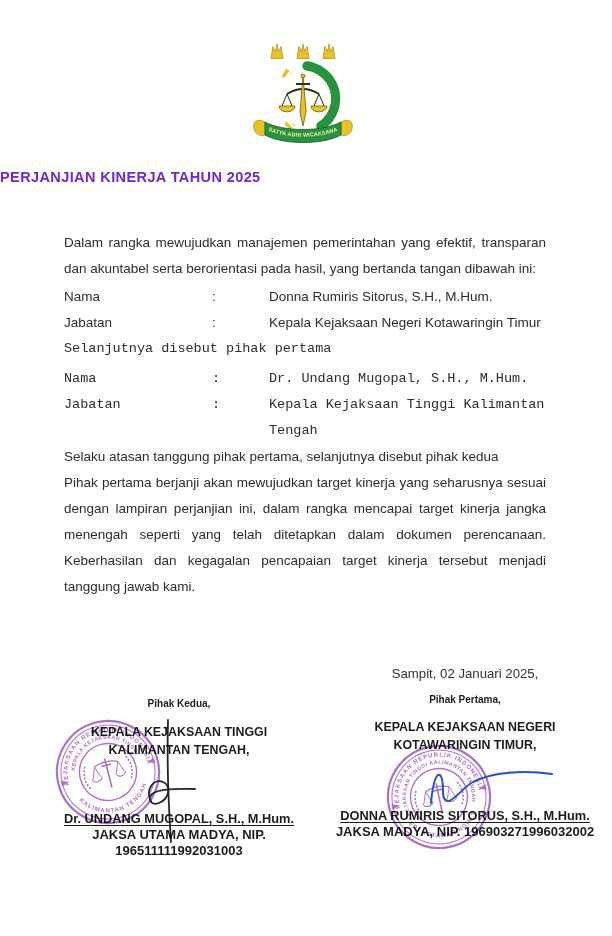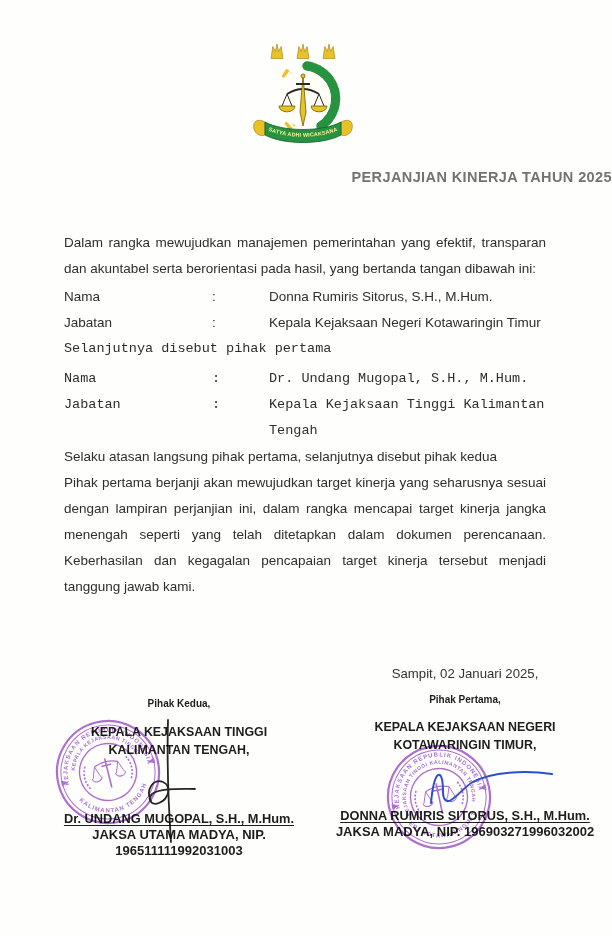--- a/index.html
+++ b/index.html
@@ -5,22 +5,22 @@
   html,body{margin:0;padding:0;background:#d9d9d9;}
   .page{
     position:relative;width:612px;height:936px;margin:0 auto;
     background:#fefefc;overflow:hidden;
     font-family:"Liberation Sans", sans-serif;color:#2e2e2e;
   }
   
   .logo{position:absolute;left:249px;top:42px;width:106px;height:104px;}
   
   .doc-title{
-    position:absolute;left:0;top:169px;width:612px;text-align:right;
-    font-weight:bold;font-size:14.5px;letter-spacing:.4px;color:#737373;
+    position:absolute;left:0;top:169px;width:612px;text-align:left;
+    font-weight:bold;font-size:14.5px;letter-spacing:.4px;color:#6d28d9;
   }
   
   .body-col{position:absolute;left:64px;top:230px;width:482px;font-size:13.5px;line-height:26px;}
   .body-col p{margin:0;}
   .justify{text-align:justify;}
   .mt2{margin-top:2px;}.mt4{margin-top:4px;font-family:Liberation Mono, monospace;}.mt6{margin-top:6px;}
   .kv-row{display:flex;gap:41px;}
   .kv-label{width:107px;flex:none;}
   .kv-colon{width:16px;flex:none;}
   .kv-value{flex:1;}
@@ -105,21 +105,21 @@
         <span class="kv-colon">:</span>
         <span class="kv-value">Dr. Undang Mugopal, S.H., M.Hum.</span>
       </div>
       <div class="kv-row">
         <span class="kv-label">Jabatan</span>
         <span class="kv-colon">:</span>
         <span class="kv-value">Kepala Kejaksaan Tinggi Kalimantan Tengah</span>
       </div>
     </div>
 
-    <p class="mt6">Selaku atasan langsung pihak pertama, selanjutnya disebut pihak kedua</p>
+    <p class="mt6">Selaku atasan tanggung pihak pertama, selanjutnya disebut pihak kedua</p>
     <p class="justify mt2">Pihak pertama berjanji akan mewujudkan target kinerja yang seharusnya sesuai dengan lampiran perjanjian ini, dalam rangka mencapai target kinerja jangka menengah seperti yang telah ditetapkan dalam dokumen perencanaan. Keberhasilan dan kegagalan pencapaian target kinerja tersebut menjadi tanggung jawab kami.</p>
   </div>
 
   <div class="place-date">Sampit, 02 Januari 2025,</div>
 
   <div class="sig sig-second">
     <div class="sig-role">Pihak Kedua,</div>
     <div class="sig-office">
       <div>KEPALA KEJAKSAAN TINGGI</div>
       <div>KALIMANTAN TENGAH,</div>

